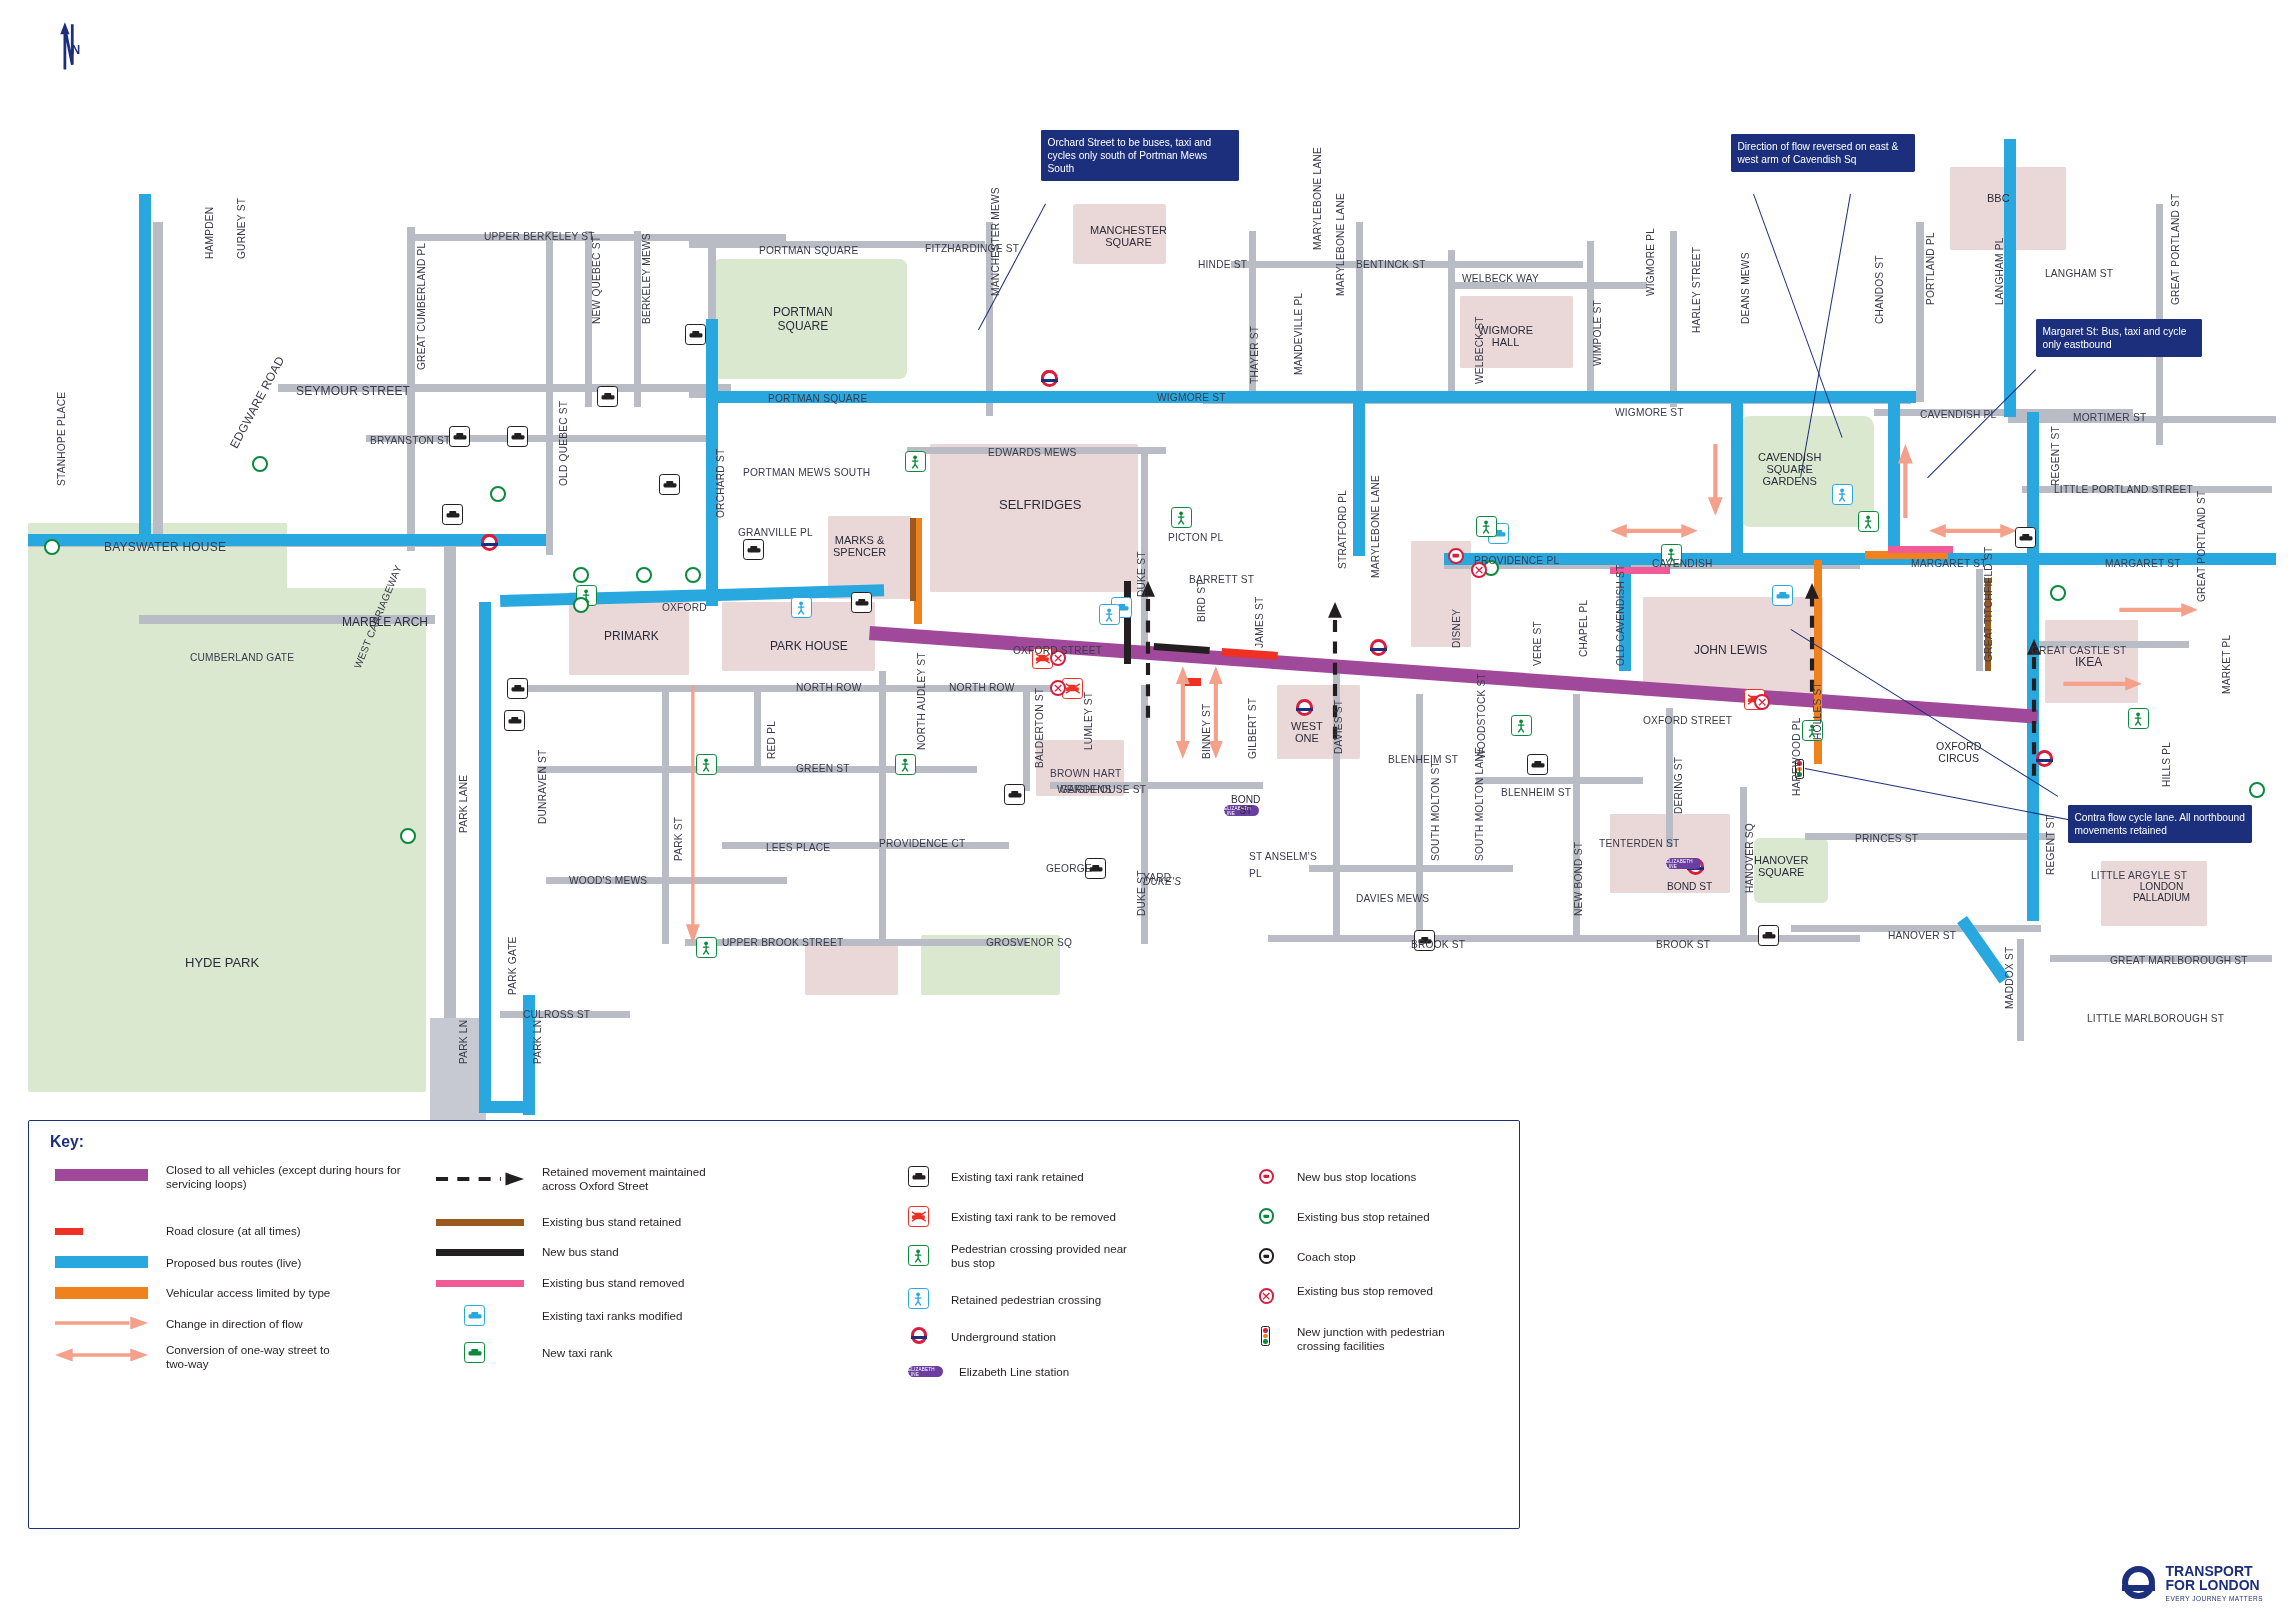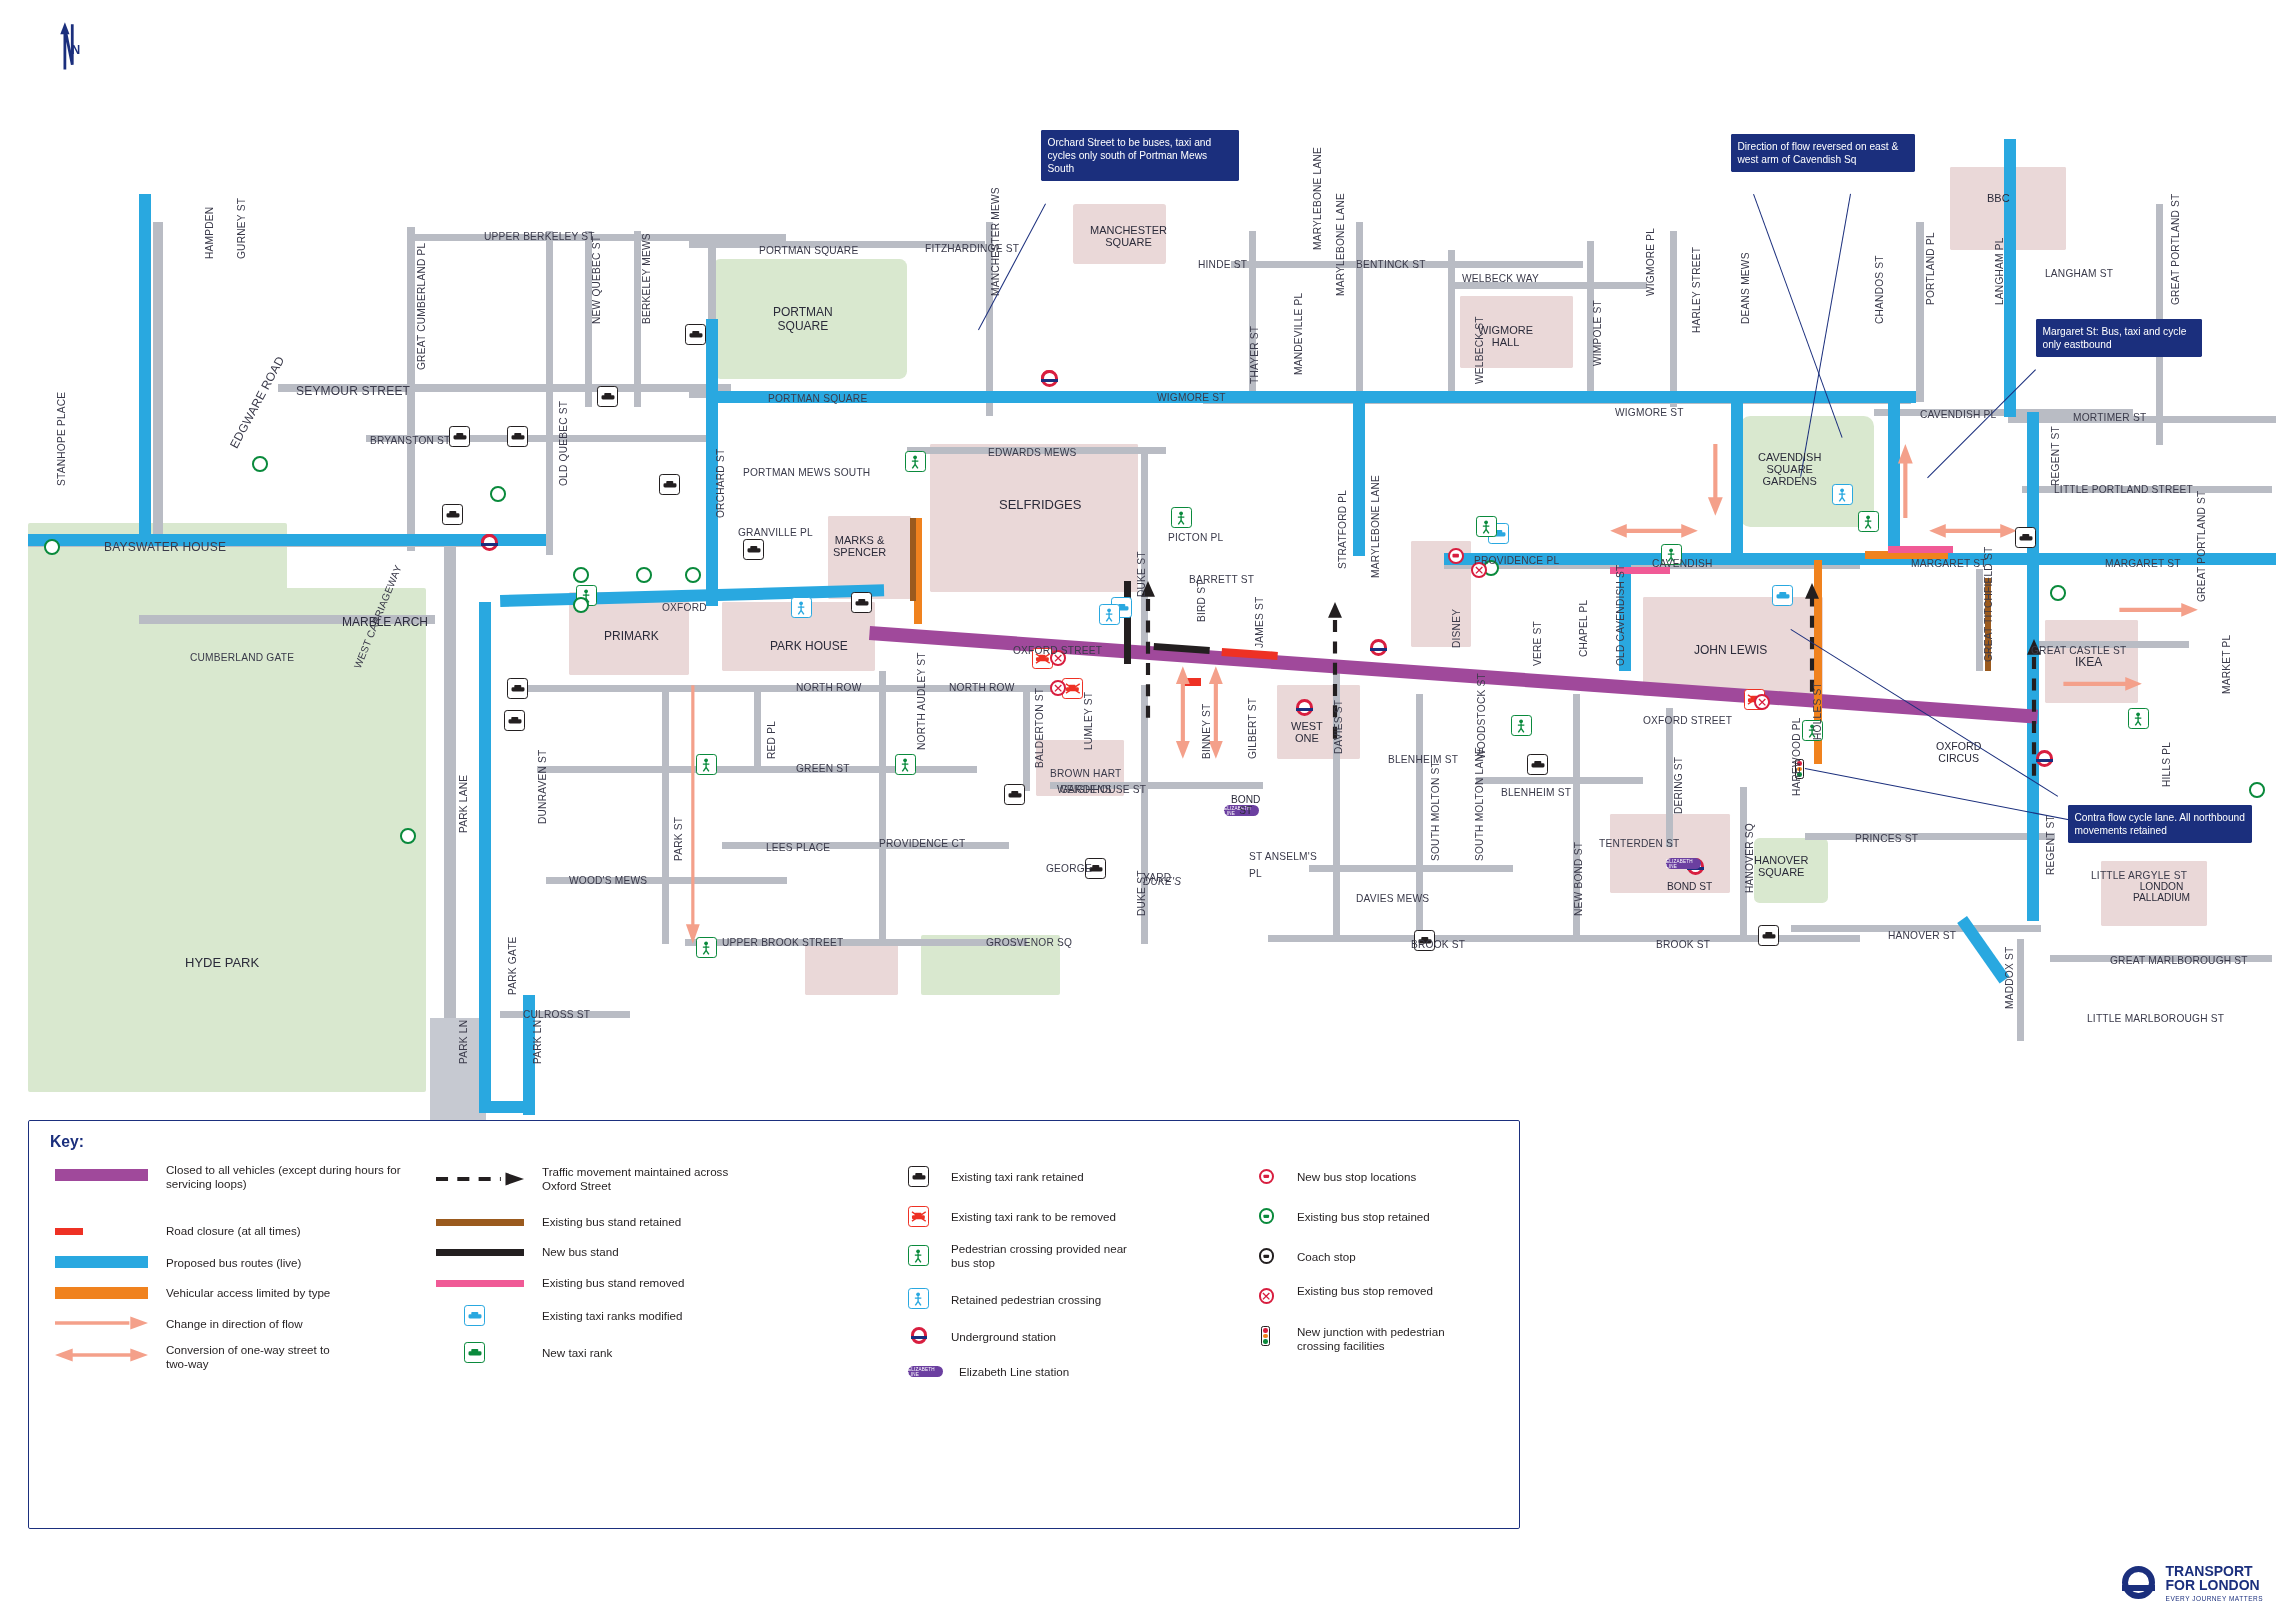--- a/index.html
+++ b/index.html
@@ -770,21 +770,21 @@
       <div class="kitem" style="left:116px;top:180px;width:167px;">Conversion of one-way street to two-way</div>
     </div>
 
     <div class="kcol" style="left:407px;top:42px;width:333px;">
       <div class="swatch" style="left:0px;top:9.3px;">
         <svg width="88" height="14" viewBox="0 0 190 30">
             <path d="M0 15 L140 15" stroke="#231f20" stroke-width="9" stroke-dasharray="26 20"></path>
             <path d="M190 15 L150 1 L150 29 Z" fill="#231f20"></path>
           </svg>
       </div>
-      <div class="kitem" style="left:106px;top:1.9px;width:199px;">Traffic movement maintained across Oxford Street</div>
+      <div class="kitem" style="left:106px;top:1.9px;width:199px;">Retained movement maintained across Oxford Street</div>
 
       <div class="swatch" style="left:0px;top:56px;width:88px;height:7.4px;background:#9a5a1e;"></div>
       <div class="kitem" style="left:106px;top:52px;">Existing bus stand retained</div>
 
       <div class="swatch" style="left:0px;top:86px;width:88px;height:7.4px;background:#231f20;"></div>
       <div class="kitem" style="left:106px;top:82px;">New bus stand</div>
 
       <div class="swatch" style="left:0px;top:117px;width:88px;height:7.4px;background:#f05a96;"></div>
       <div class="kitem" style="left:106px;top:113px;">Existing bus stand removed</div>
 

